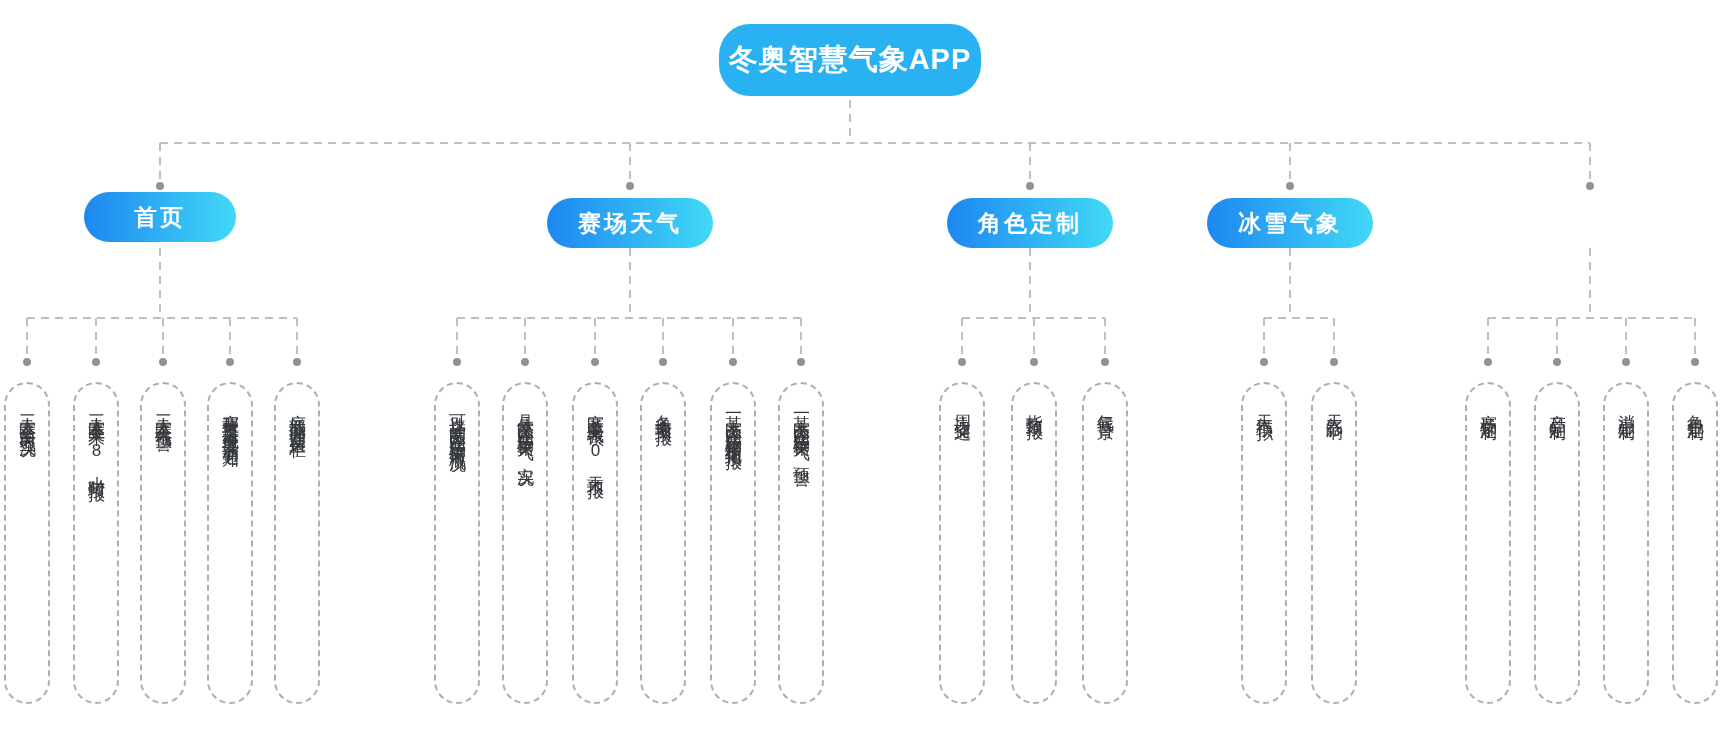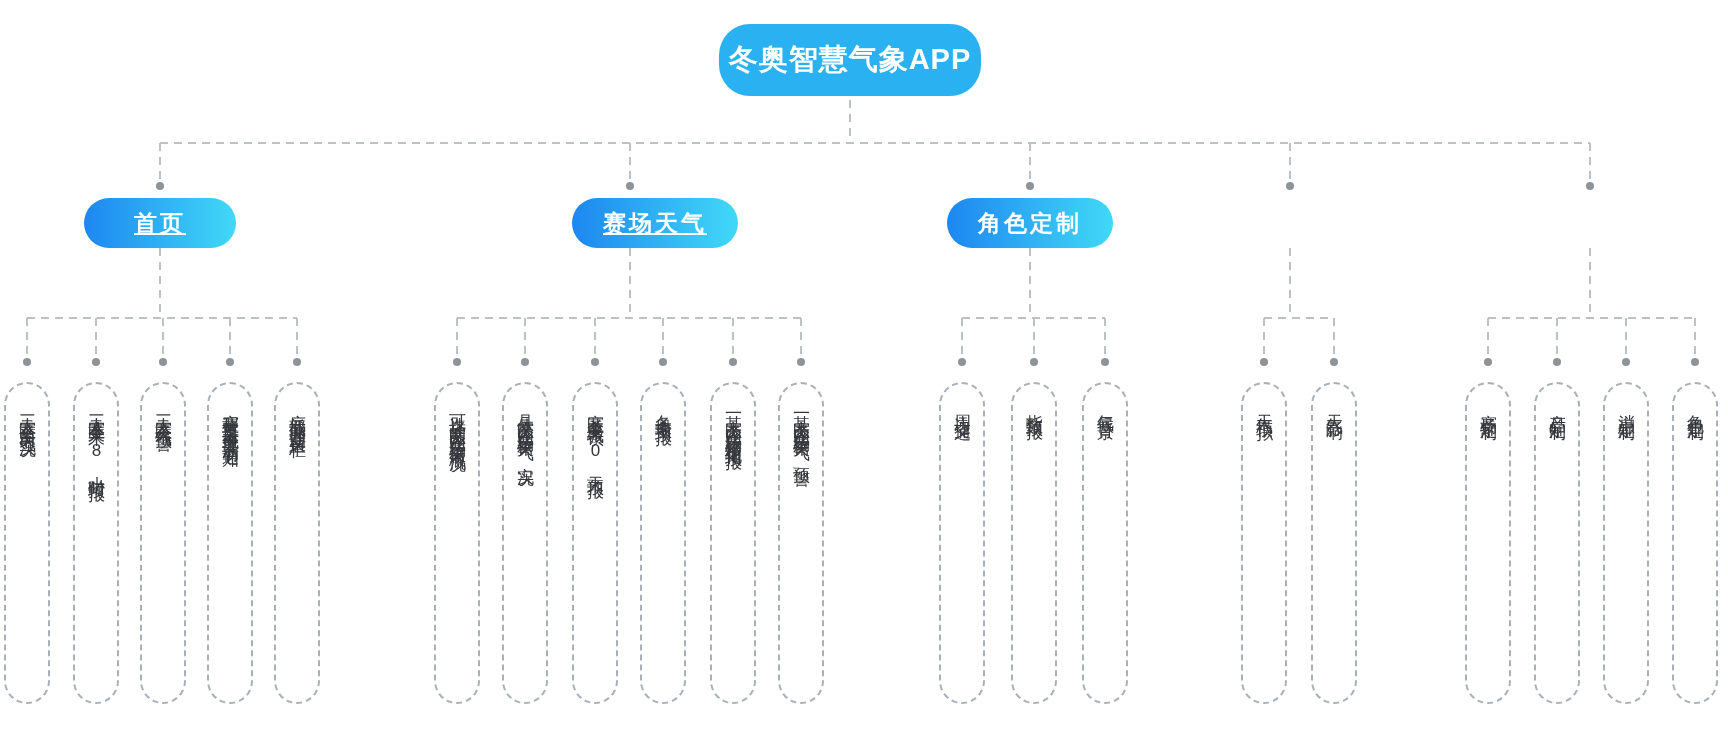--- a/index.html
+++ b/index.html
@@ -83,23 +83,24 @@
       <line x1="1557" y1="318" x2="1557" y2="355" stroke="#bcc0c7" stroke-width="2" stroke-dasharray="8 6"></line>
       <circle cx="1557" cy="362" r="4" fill="#8e939a"></circle>
       <line x1="1626" y1="318" x2="1626" y2="355" stroke="#bcc0c7" stroke-width="2" stroke-dasharray="8 6"></line>
       <circle cx="1626" cy="362" r="4" fill="#8e939a"></circle>
       <line x1="1695" y1="318" x2="1695" y2="355" stroke="#bcc0c7" stroke-width="2" stroke-dasharray="8 6"></line>
       <circle cx="1695" cy="362" r="4" fill="#8e939a"></circle>
     </svg>
 
   <div class="node root" style="left: 719px; top: 16px; width: 262px; height: 72px; margin-top: 8px;">冬奥智慧气象APP</div>
 
-  <div class="node branch" style="left: 84px; top: 198px; width: 152px; height: 50px; text-decoration: underline;">首页</div>
-  <div class="node branch" style="left: 572px; top: 198px; width: 166px; height: 50px; text-decoration: underline;">赛场天气</div>
+  <div class="node branch" style="left: 84px; top: 192px; width: 152px; height: 50px;">首页</div>
+  <div class="node branch" style="left: 547px; top: 198px; width: 166px; height: 50px;">赛场天气</div>
   <div class="node branch" style="left: 947px; top: 198px; width: 166px; height: 50px;">角色定制</div>
+  <div class="node branch" style="left: 1207px; top: 198px; width: 166px; height: 50px;">冰雪气象</div>
 <div class="leaf" style="left: 4px; top: 382px; width: 46px; height: 322px;">
       <span class="vtext">三大赛区当前天气实况</span>
     </div>
     <div class="leaf" style="left: 73px; top: 382px; width: 46px; height: 322px;">
       <span class="vtext">三大赛区未来48小时预报</span>
     </div>
     <div class="leaf" style="left: 140px; top: 382px; width: 46px; height: 322px;">
       <span class="vtext">三大赛区天气预警</span>
     </div>
     <div class="leaf" style="left: 207px; top: 382px; width: 46px; height: 322px;">

